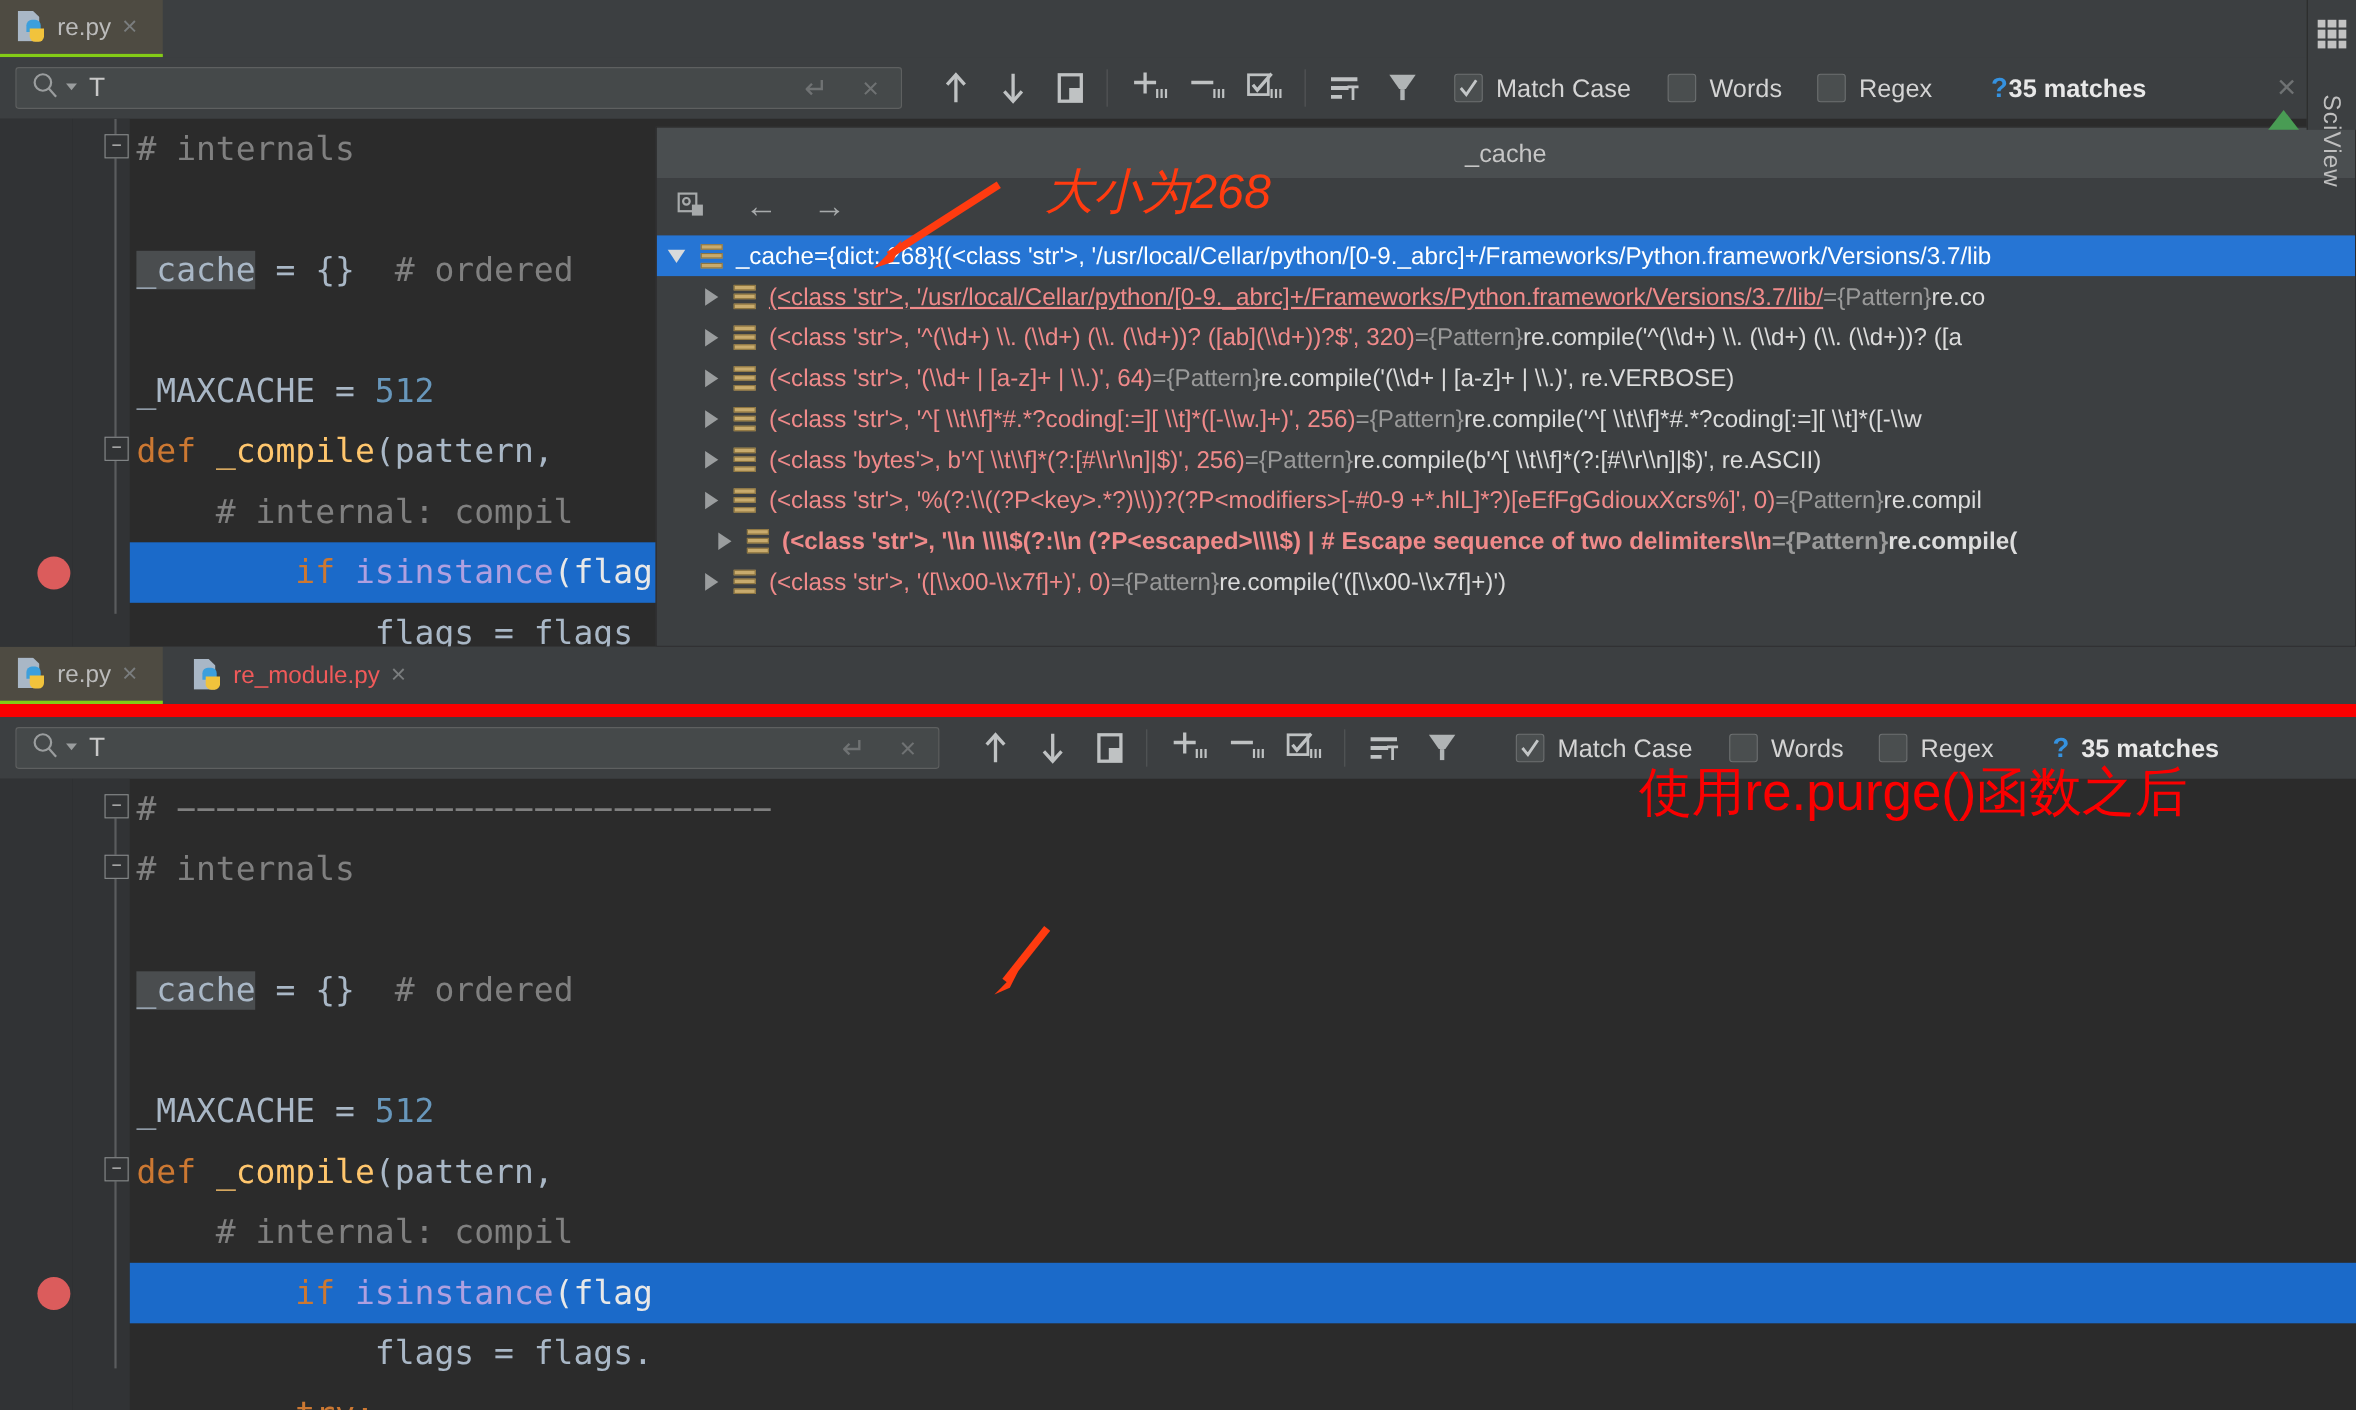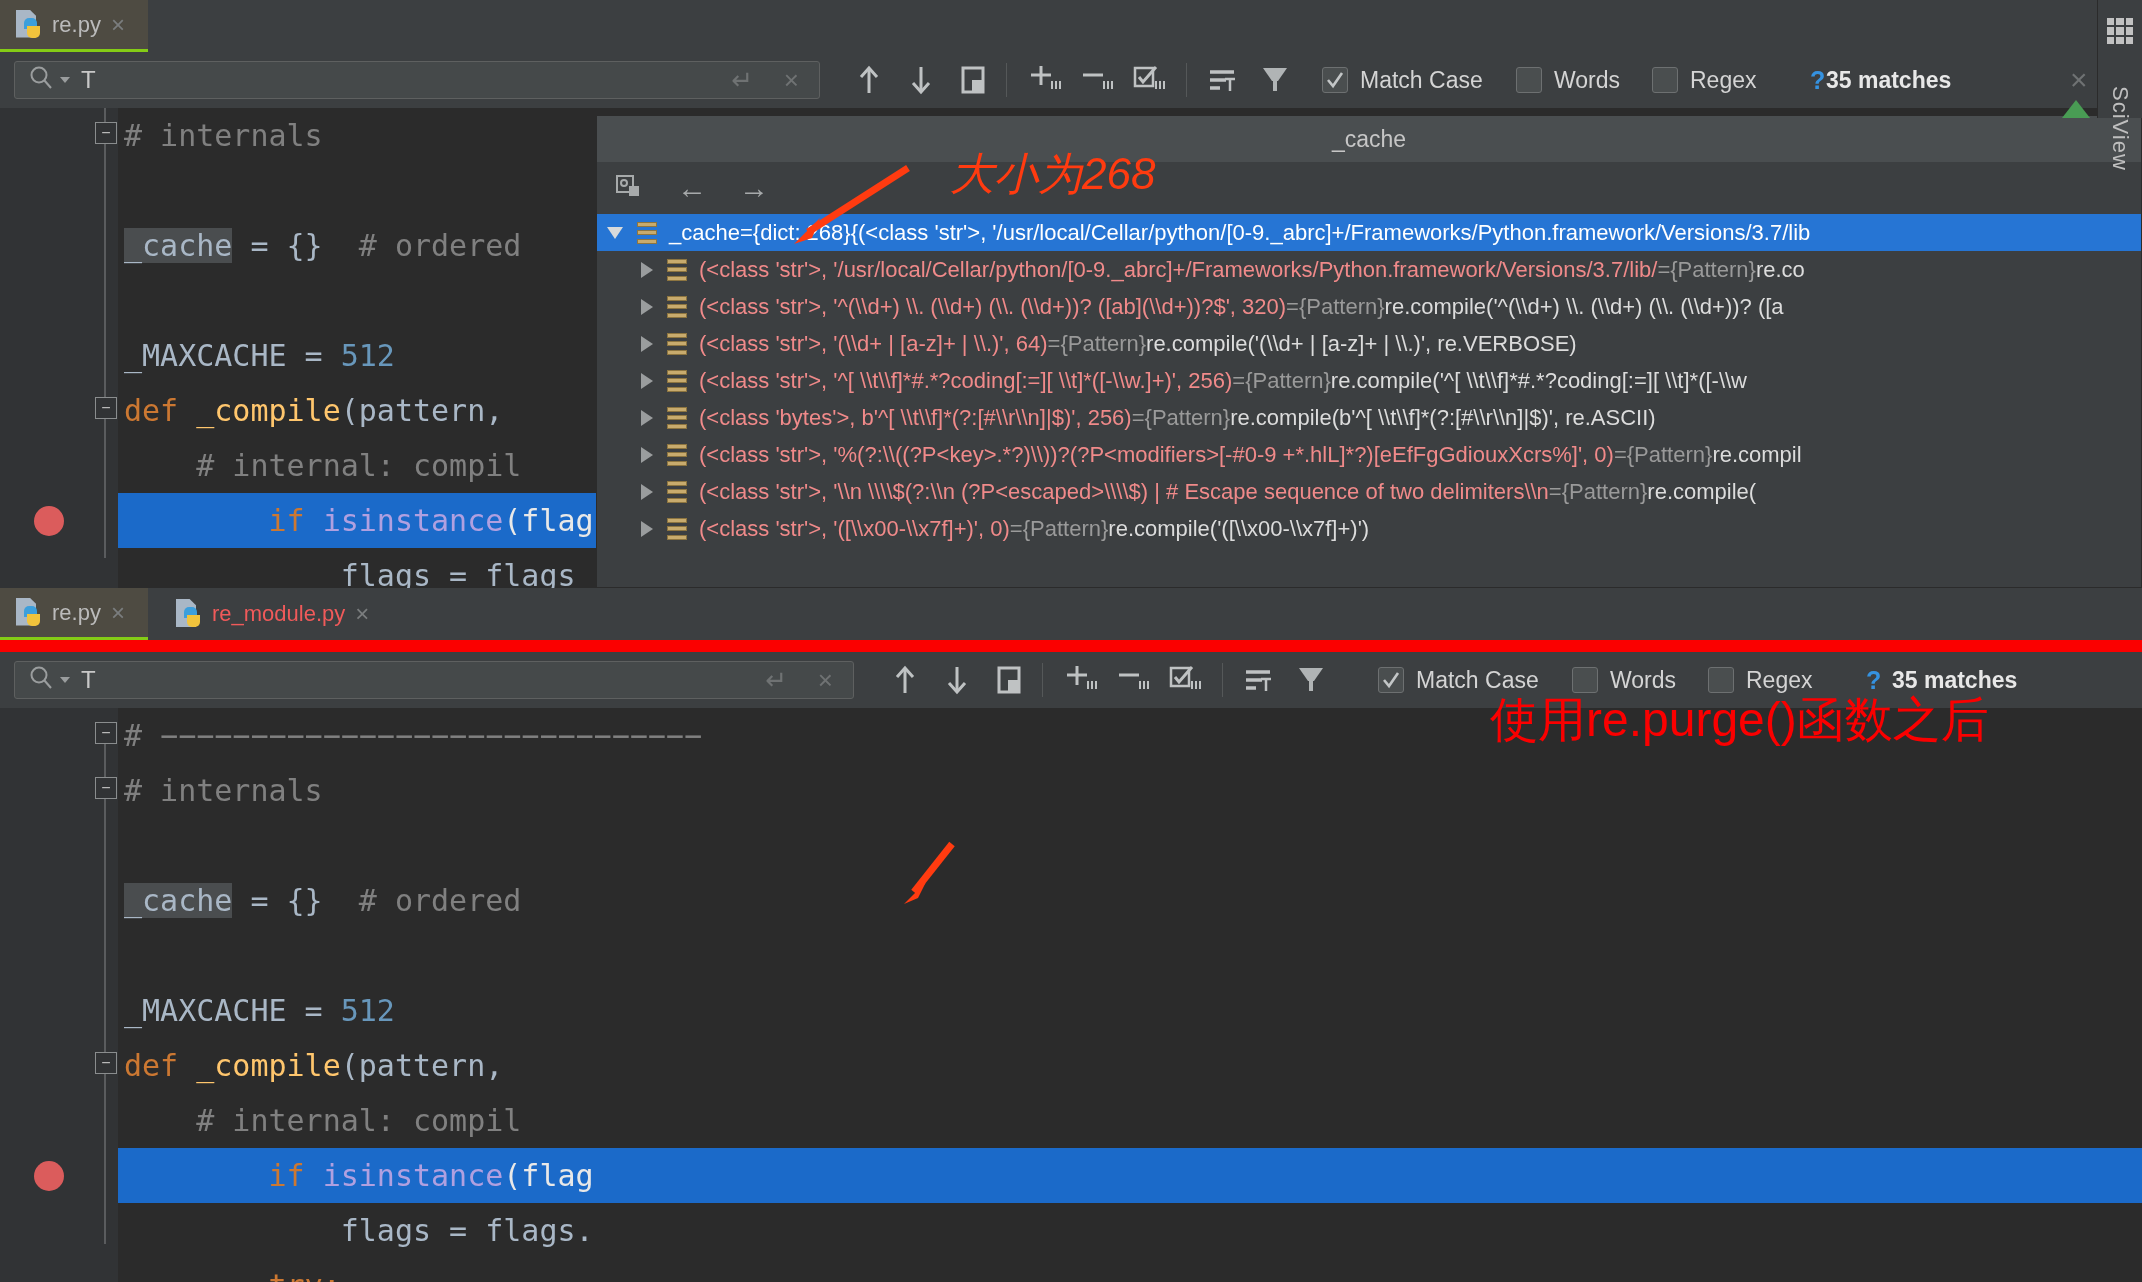--- a/index.html
+++ b/index.html
@@ -277,21 +277,21 @@
         <span class="vval w"> {(&lt;class 'str'&gt;, '/usr/local/Cellar/python/[0-9._abrc]+/Frameworks/Python.framework/Versions/3.7/lib</span>
       </div>
 
       <div class="dbg-row" style="top:37px;position:absolute;left:0;right:0;padding-left:44px;">
         <span class="tri closed"></span>
         <span class="dicticon" style="margin-left:14px;">
             <i></i>
             <i></i>
             <i></i>
           </span>
-        <span class="vname" style="margin-left:12px;">(&lt;class 'str'&gt;, '/usr/local/Cellar/python/[0-9._abrc]+/Frameworks/Python.framework/Versions/3.7/lib/</span>
+        <span class="vname" style="margin-left:12px;text-decoration:underline;">(&lt;class 'str'&gt;, '/usr/local/Cellar/python/[0-9._abrc]+/Frameworks/Python.framework/Versions/3.7/lib/</span>
         <span class="vtype"> = </span>
         <span class="vtype">{Pattern}</span>
         <span class="vval"> re.co</span>
       </div>
 
       <div class="dbg-row" style="top:74px;position:absolute;left:0;right:0;padding-left:44px;">
         <span class="tri closed"></span>
         <span class="dicticon" style="margin-left:14px;">
             <i></i>
             <i></i>
@@ -348,21 +348,21 @@
             <i></i>
             <i></i>
             <i></i>
           </span>
         <span class="vname" style="margin-left:12px;">(&lt;class 'str'&gt;, '%(?:\\((?P&lt;key&gt;.*?)\\))?(?P&lt;modifiers&gt;[-#0-9 +*.hlL]*?)[eEfFgGdiouxXcrs%]', 0)</span>
         <span class="vtype"> = </span>
         <span class="vtype">{Pattern}</span>
         <span class="vval"> re.compil</span>
       </div>
 
-      <div class="dbg-row" style="top:259px;position:absolute;left:0;right:0;padding-left:44px;">
+      <div class="dbg-row" style="top:259px;position:absolute;left:0;right:0;padding-left:56px;font-weight:bold;">
         <span class="tri closed"></span>
         <span class="dicticon" style="margin-left:14px;">
             <i></i>
             <i></i>
             <i></i>
           </span>
         <span class="vname" style="margin-left:12px;">(&lt;class 'str'&gt;, '\\n   \\\\$(?:\\n     (?P&lt;escaped&gt;\\\\$) |  # Escape sequence of two delimiters\\n   </span>
         <span class="vtype"> = </span>
         <span class="vtype">{Pattern}</span>
         <span class="vval"> re.compile(</span>

